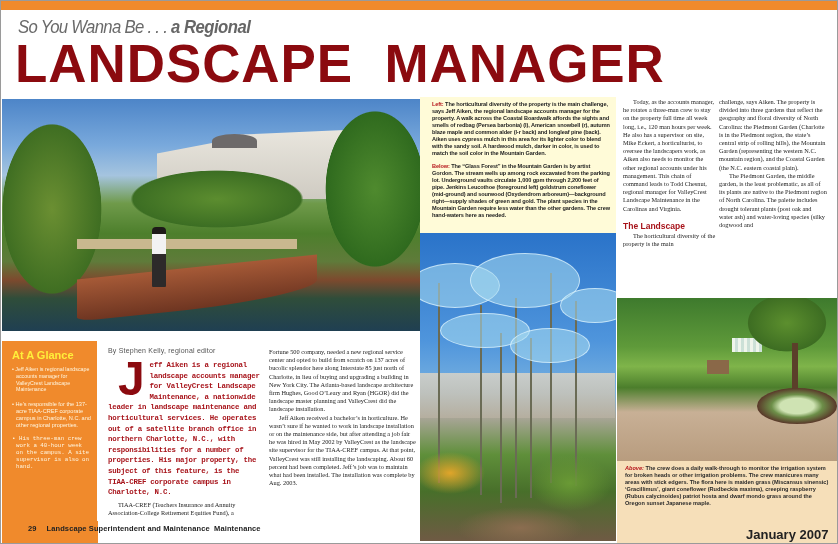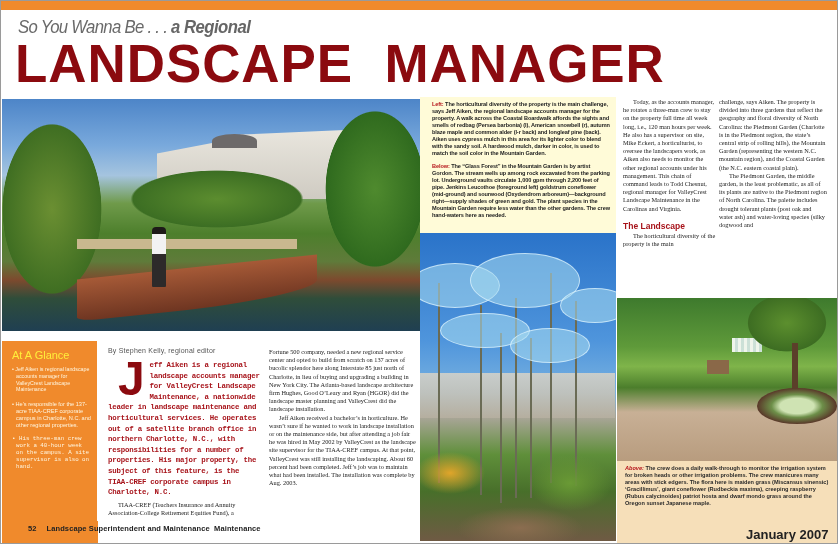--- a/index.html
+++ b/index.html
@@ -45,21 +45,21 @@
 
   
   .caption-top { position: absolute; left: 419px; top: 96px; width: 196px; height: 137px; background: #fffbd8; padding: 4px 6px 4px 12px; font-family: "Liberation Sans", sans-serif; font-size: 5.6px; line-height: 7px; color: #222; font-weight: bold; letter-spacing: -0.1px; }
   .caption-top p { margin-bottom: 6px; }
   .cap-lead { color: #b5141a; }
   .caption-bottom { position: absolute; left: 616px; top: 460px; width: 221px; height: 83px; background: #f6dfb9; padding: 4px 8px 0 8px; font-family: "Liberation Sans", sans-serif; font-size: 5.6px; line-height: 7px; font-weight: bold; color: #2a2a2a; }
   .cap-lead-i { color: #b5141a; font-style: italic; }
 
   
   .glance { position: absolute; left: 1px; top: 340px; width: 95px; height: 180px; background: #f08a2c; padding: 8px 6px 0 10px; }
-  .glance-title { font-family: "Liberation Sans", sans-serif; font-weight: normal; font-size: 11px; color: #ffef3a; margin-bottom: 5px; }
+  .glance-title { font-family: "Liberation Sans", sans-serif; font-weight: bold; font-size: 11px; color: #ffef3a; margin-bottom: 5px; }
   .glance-item { font-family: "Liberation Sans", sans-serif; font-size: 5.3px; line-height: 6.8px; color: #fff6e0; margin-bottom: 8px; padding-left: 4px; text-indent: -4px; }
 
   .footer-orange { position: absolute; left: 1px; top: 520px; width: 96px; height: 24px; background: #f08a2c; }
   .folio-left { position: absolute; left: 27px; top: 523px; font-family: "Liberation Sans", sans-serif; font-size: 7.5px; font-weight: bold; color: #222; white-space: nowrap; letter-spacing: 0.1px; }
   .folio-left .pn { margin-right: 10px; }
   .folio-right { position: absolute; left: 745px; top: 526px; font-family: "Liberation Sans", sans-serif; font-size: 13px; font-weight: bold; color: #222; white-space: nowrap; }
   .folio-right .pn { margin-left: 10px; }
 
   
   .byline { position: absolute; left: 107px; top: 346px; font-family: "Liberation Sans", sans-serif; font-size: 7px; color: #555; letter-spacing: 0.2px; white-space: nowrap; }
@@ -158,18 +158,18 @@
   </div>
 
   <div class="col4">
     <p class="body-p noindent">challenge, says Aiken. The property is divided into three gardens that reflect the geography and floral diversity of North Carolina: the Piedmont Garden (Charlotte is in the Piedmont region, the state’s central strip of rolling hills), the Mountain Garden (representing the western N.C. mountain region), and the Coastal Garden (the N.C. eastern coastal plain).</p>
     <p class="body-p">The Piedmont Garden, the middle garden, is the least problematic, as all of its plants are native to the Piedmont region of North Carolina. The palette includes drought tolerant plants (post oak and water ash) and water-loving species (silky dogwood and</p>
   </div>
   <div class="right-rule"></div>
 
   <div class="footer-orange"></div>
   <div class="folio-left">
-    <span class="pn">52</span><span style="white-space:pre">Landscape Superintendent and Maintenance  Maintenance</span>
+    <span class="pn">29</span><span style="white-space:pre">Landscape Superintendent and Maintenance  Maintenance</span>
   </div>
   <div class="folio-right">
     <span>January 2007</span><span class="pn">35</span>
   </div>
 </div>
 
 </body></html>

